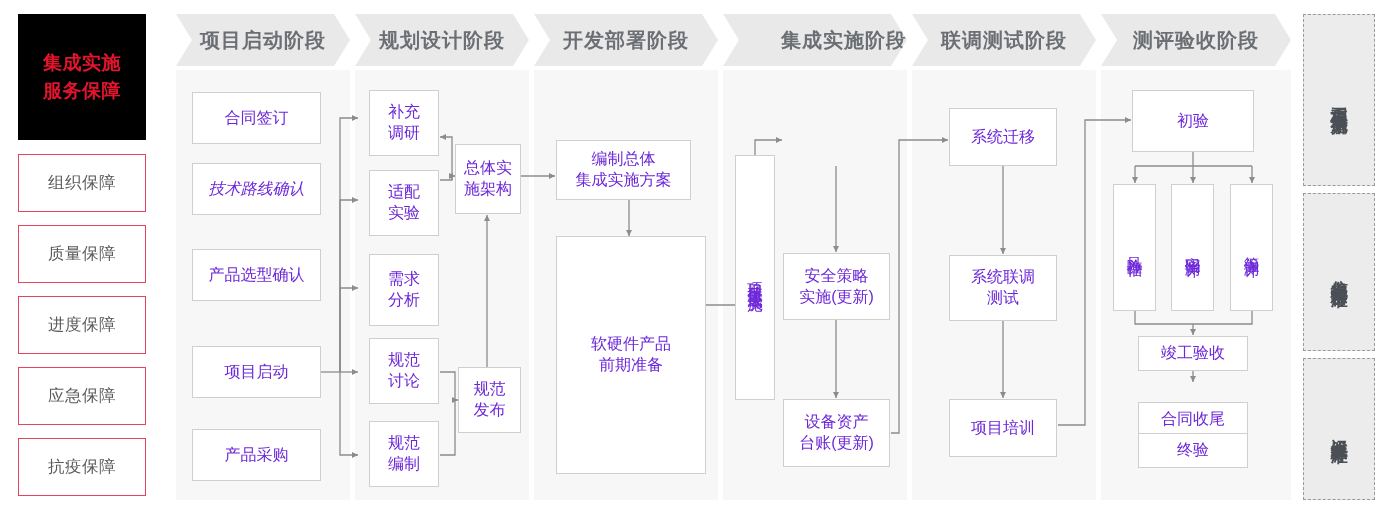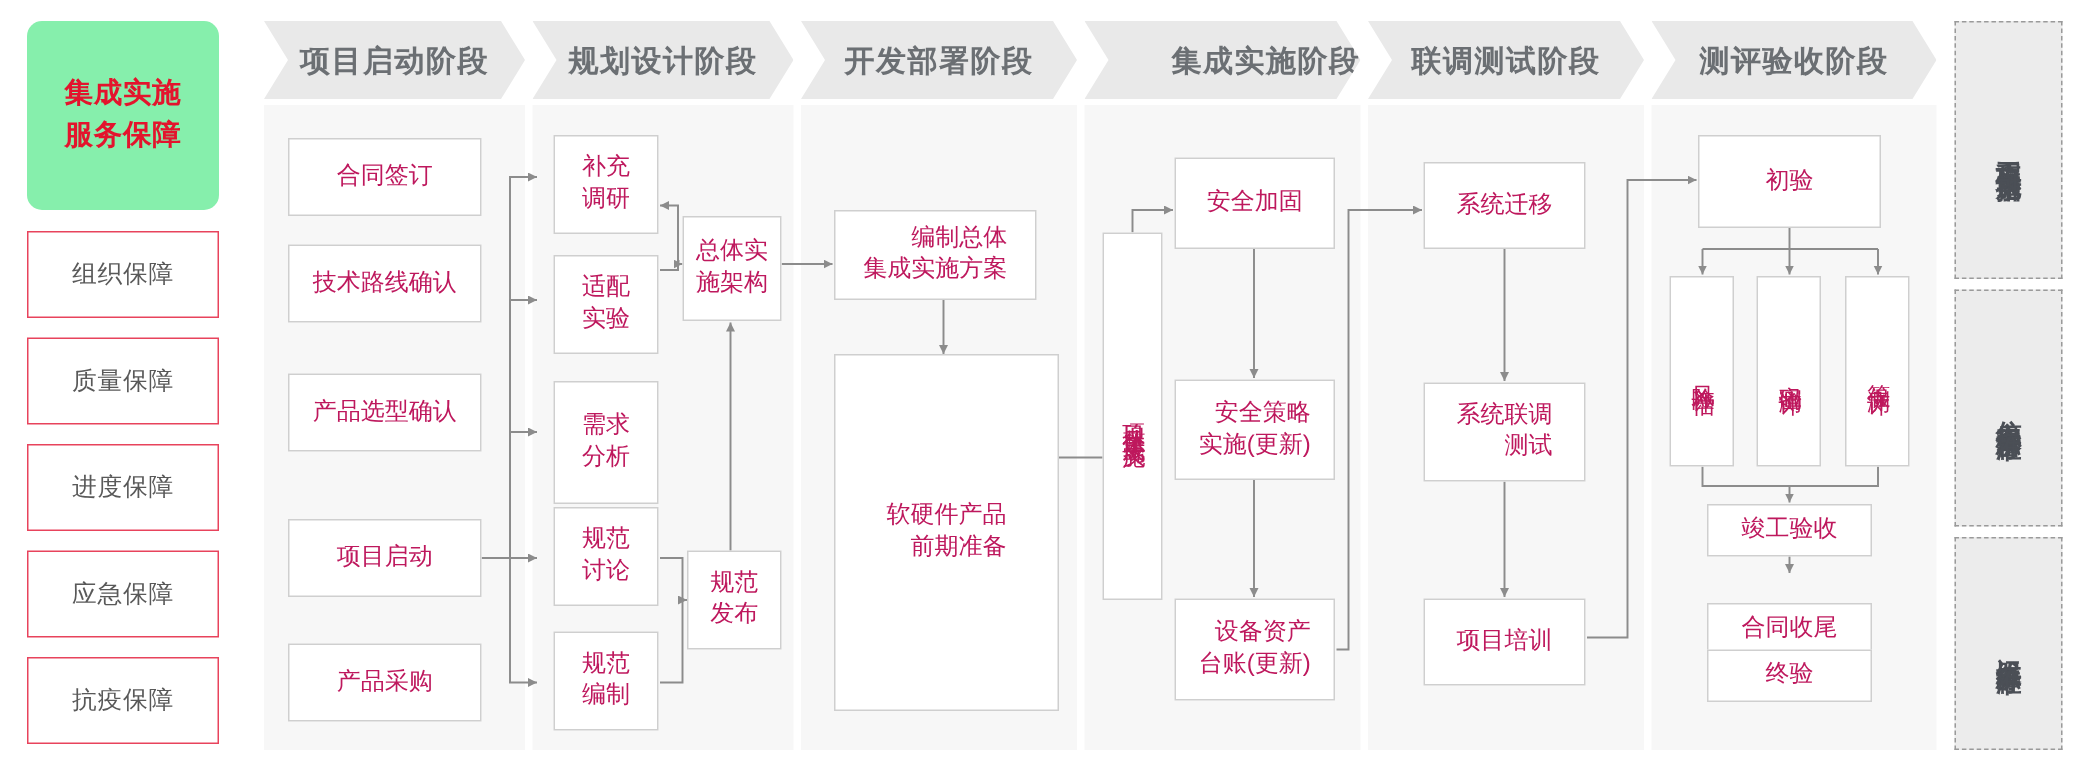--- a/index.html
+++ b/index.html
@@ -17,22 +17,22 @@
     background: #ffffff;
     overflow: hidden;
   }
 
   
   .abs { position: absolute; box-sizing: border-box; }
 
   
   .left-title {
     left: 18px; top: 14px; width: 128px; height: 126px;
-    background: #86efac;
-    border-radius: 10px;
+    background: #000000;
+    border-radius: 0;
     display: flex; align-items: center; justify-content: center;
     text-align: center;
     color: #e3142d;
     font-weight: bold;
     font-size: 19px;
     line-height: 1.45;
     letter-spacing: 0.5px;
   }
   .left-item {
     left: 18px; width: 128px; height: 58px;
@@ -59,22 +59,22 @@
   .phase-body {
     top: 70px; height: 430px;
     background: #f7f7f7;
   }
 
   
   .node {
     background: #ffffff;
     border: 1px solid #cfcfcf;
     display: flex; align-items: center; justify-content: center;
-    text-align: right;
-    color: #be185d;
+    text-align: center;
+    color: #6d28d9;
     font-size: 16px;
     line-height: 1.3;
     z-index: 4;
   }
   .node.small { font-size: 16px; }
   .node.vert {
     writing-mode: vertical-rl;
     text-orientation: upright;
     letter-spacing: 2px;
     line-height: 1.15;
@@ -211,21 +211,21 @@
   <div class="abs left-item" style="top:367px;">
     <span>应急保障</span>
   </div>
   <div class="abs left-item" style="top:438px;">
     <span>抗疫保障</span>
   </div>
 
   <div class="abs node" style="left:192px; top:92px; width:129px; height:52px;">
     <span>合同签订</span>
   </div>
-  <div class="abs node" style="left:192px; top:163px; width:129px; height:52px;">
+  <div class="abs node" style="left:192px; top:163px; width:129px; height:52px;font-style:italic;">
     <span>技术路线确认</span>
   </div>
   <div class="abs node" style="left:192px; top:249px; width:129px; height:52px;">
     <span>产品选型确认</span>
   </div>
   <div class="abs node" style="left:192px; top:346px; width:129px; height:52px;">
     <span>项目启动</span>
   </div>
   <div class="abs node" style="left:192px; top:429px; width:129px; height:52px;">
     <span>产品采购</span>
@@ -236,21 +236,21 @@
         <div>补充</div>
         <div>调研</div>
       </span>
   </div>
   <div class="abs node small multiline" style="left:369px; top:170px; width:70px; height:66px;">
     <span>
         <div>适配</div>
         <div>实验</div>
       </span>
   </div>
-  <div class="abs node small multiline" style="left:369px; top:254px; width:70px; height:82px;">
+  <div class="abs node small multiline" style="left:369px; top:254px; width:70px; height:72px;">
     <span>
         <div>需求</div>
         <div>分析</div>
       </span>
   </div>
   <div class="abs node small multiline" style="left:369px; top:338px; width:70px; height:66px;">
     <span>
         <div>规范</div>
         <div>讨论</div>
       </span>
@@ -283,23 +283,20 @@
   <div class="abs node multiline" style="left:556px; top:236px; width:150px; height:238px;">
     <span>
         <div>软硬件产品</div>
         <div>前期准备</div>
       </span>
   </div>
 
   <div class="abs node vert" style="left:735px; top:155px; width:40px; height:245px;">
     <span>项目整体集成实施</span>
   </div>
-  <div class="abs node" style="left:783px; top:105px; width:107px; height:61px;">
-    <span>安全加固</span>
-  </div>
   <div class="abs node multiline" style="left:783px; top:253px; width:107px; height:67px;">
     <span>
         <div>安全策略</div>
         <div>实施(更新)</div>
       </span>
   </div>
   <div class="abs node multiline" style="left:783px; top:399px; width:107px; height:68px;">
     <span>
         <div>设备资产</div>
         <div>台账(更新)</div>

